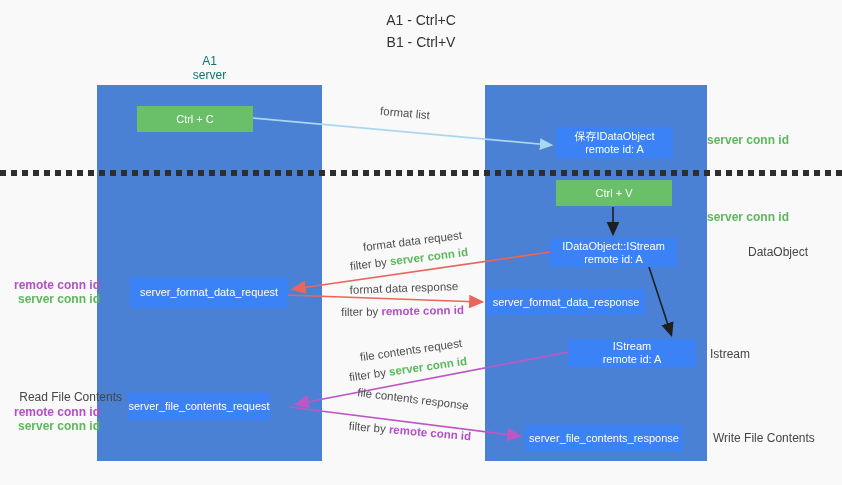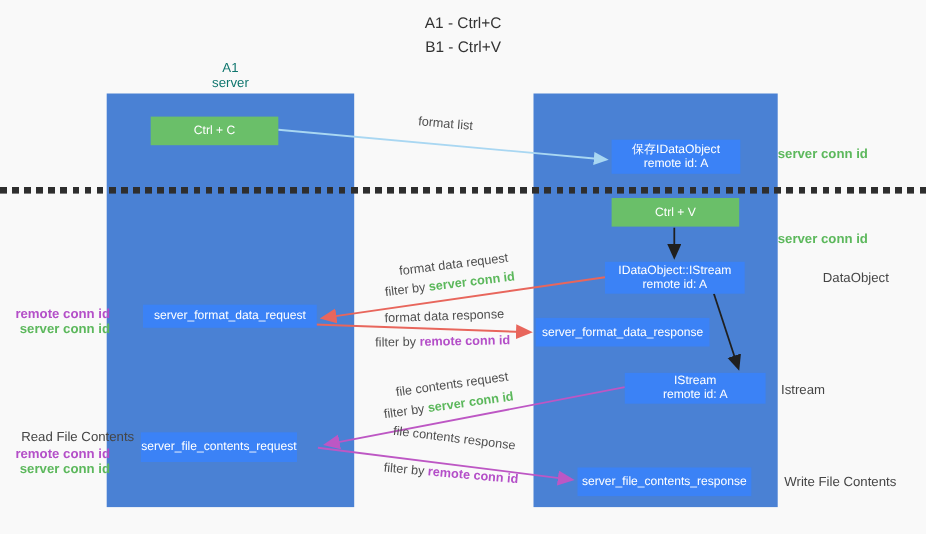--- a/index.html
+++ b/index.html
@@ -82,21 +82,21 @@
 
   <div class="abs box green" style="left:556px;top:180px;width:116px;height:26px;">
     <span>Ctrl + V</span>
   </div>
 
   <div class="abs box orange" style="left:550px;top:238px;width:127px;height:29px;">
     <span>IDataObject::IStream</span>
     <span>remote id: A</span>
   </div>
 
-  <div class="abs box orange" style="left:130px;top:277px;width:158px;height:21px;">
+  <div class="abs box orange" style="left:130px;top:277px;width:158px;height:31px;">
     <span>server_format_data_request</span>
   </div>
 
   <div class="abs box orange" style="left:487px;top:289px;width:158px;height:26px;">
     <span>server_format_data_response</span>
   </div>
 
   <div class="abs box orange" style="left:568px;top:339px;width:128px;height:28px;">
     <span>IStream</span>
     <span>remote id: A</span>

